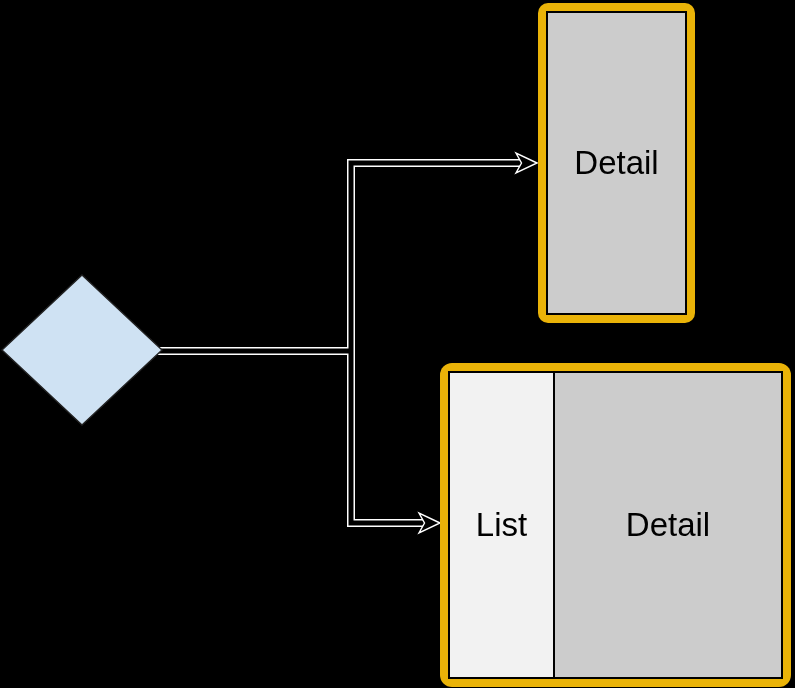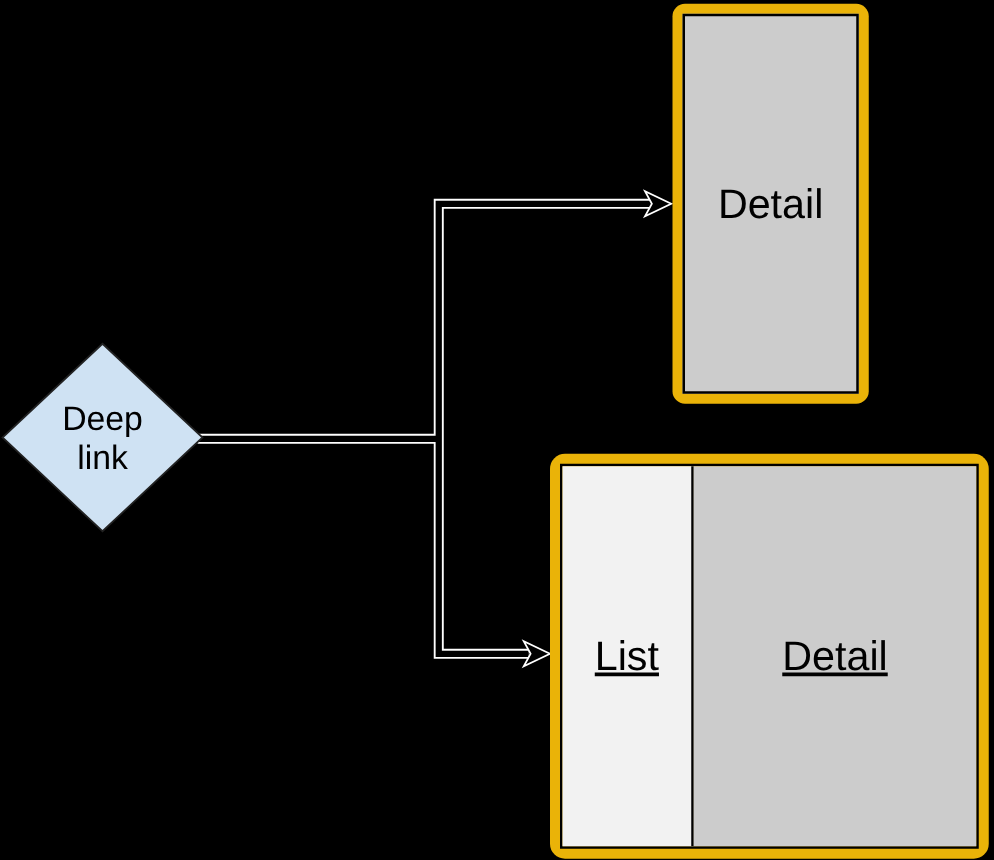--- a/index.html
+++ b/index.html
@@ -60,21 +60,20 @@
     left: 440px; top: 363px;
     width: 351px; height: 324px;
     border-radius: 12px;
   }
   #tablet-screen {
     position: absolute;
     left: 8px; top: 8px; right: 8px; bottom: 8px;
     border: 2px solid #000000;
     display: flex;
     flex-direction: row;
-    text-decoration: underline;
   }
   #list-pane {
     width: 103px;
     background: #f2f2f2;
     border-right: 2px solid #000000;
     display: flex;
     align-items: center;
     justify-content: center;
     font-size: 33px;
   }
@@ -99,24 +98,20 @@
 
     <path class="core" d="M 158 351 H 351"></path>
     <path class="core" d="M 520 163 H 351 V 523 H 423"></path>
 
     <polygon class="diamond-shape" points="82,275 162,350 82,425 2,350" fill="#cfe2f3"></polygon>
 
     <polygon class="arrowhead" points="537,163 516,153 521.5,163 516,173"></polygon>
     <polygon class="arrowhead" points="440,523 419,513 424.5,523 419,533"></polygon>
   </svg>
 
-  <div id="deep-link-label">
-    <span>Deep</span>
-    <span>link</span>
-  </div>
 
   <div id="phone-frame" class="device-frame">
     <div id="phone-screen">
       <span>Detail</span>
     </div>
   </div>
 
   <div id="tablet-frame" class="device-frame">
     <div id="tablet-screen">
       <div id="list-pane">

